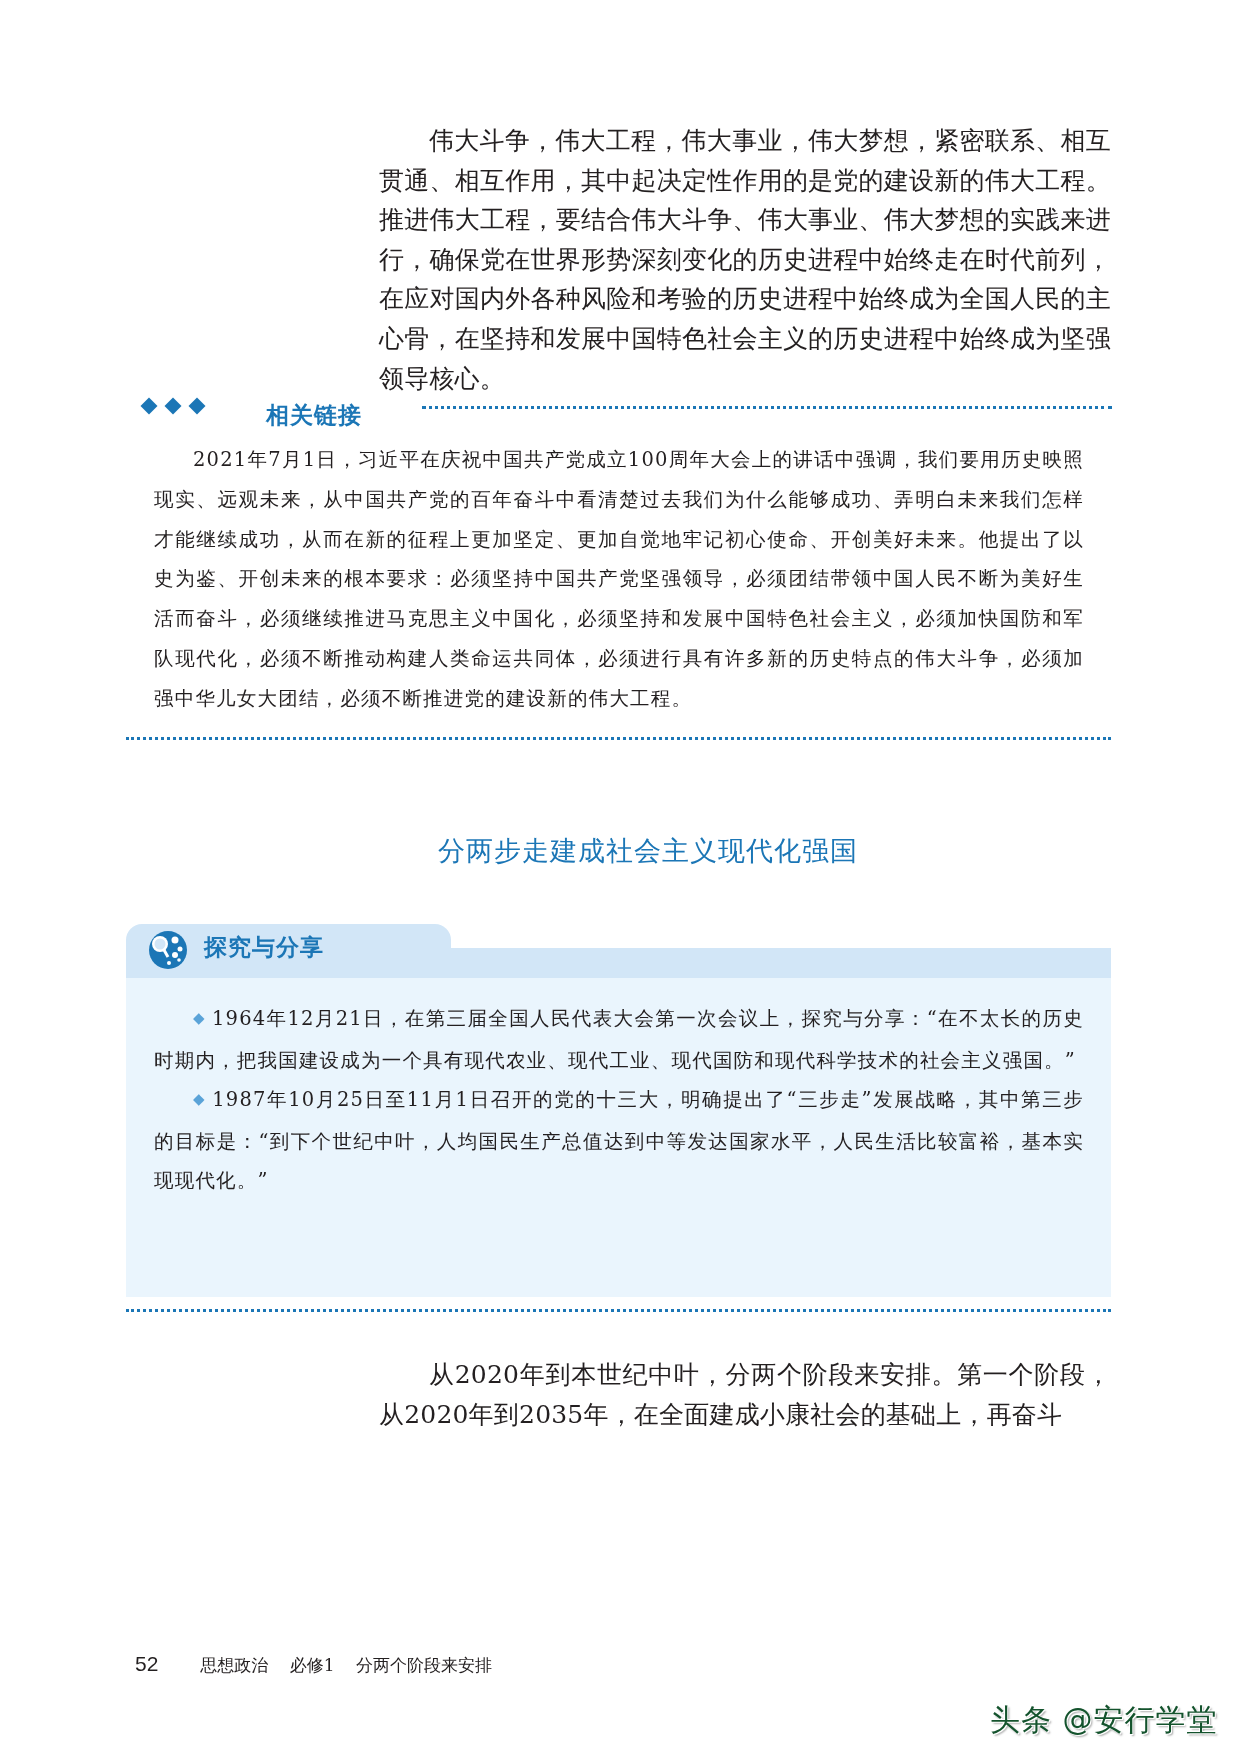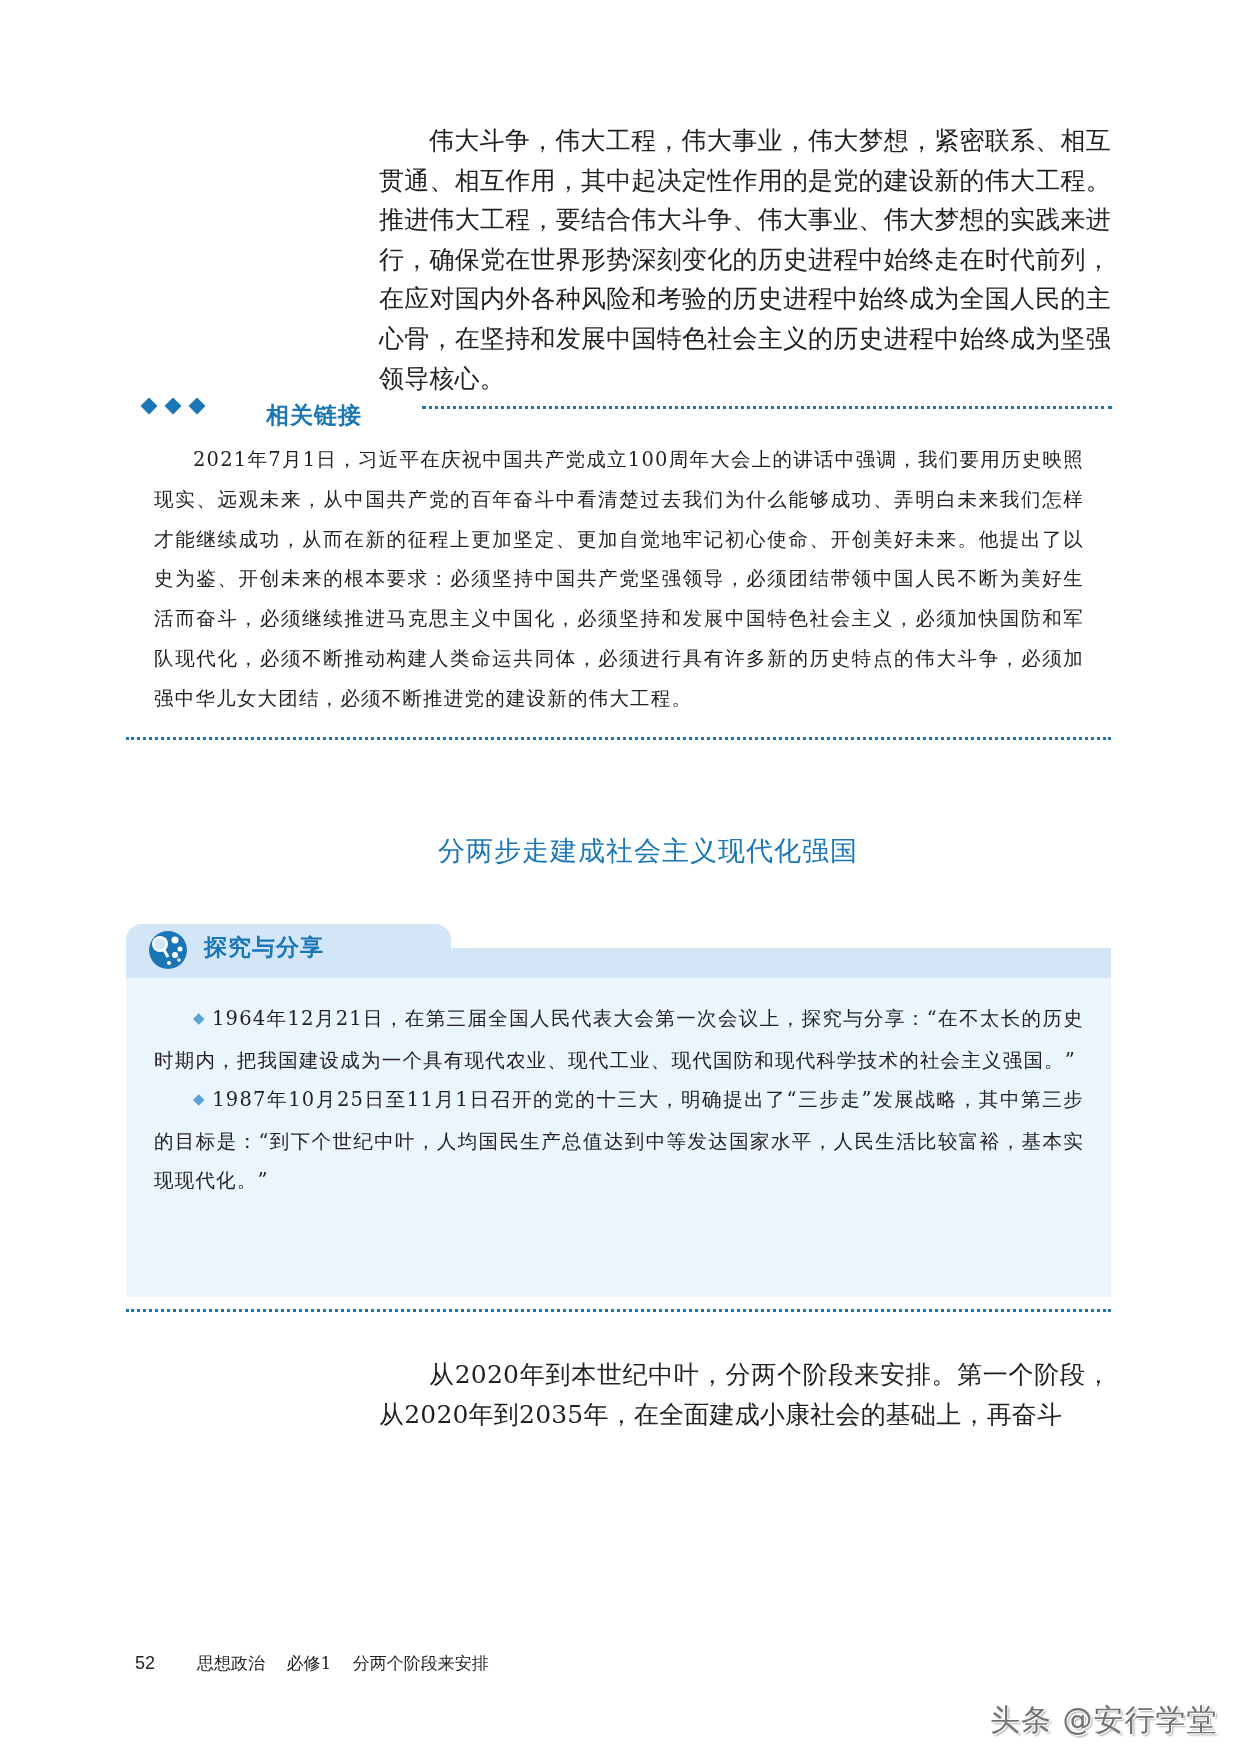--- a/index.html
+++ b/index.html
@@ -28,25 +28,25 @@
                      font-weight:bold; font-size:23px; letter-spacing:1px; }
     .explore-text { position:absolute; left:28px; top:75px; width:930px; font-size:19.5px; line-height:39.6px;
                     text-align:justify; letter-spacing:1.2px; }
     .explore-text p { margin:0; text-indent:2em; }
     .bullet { color:#5aa3d8; font-size:15px; margin-right:6px; position:relative; top:-2px; }
     .question { position:absolute; left:68px; top:317px; display:flex; align-items:center;
                 font-family:"DejaVu Sans","Liberation Sans",sans-serif; font-size:20px; color:#231f20; }
     .q-icon { width:18px; height:18px; border-radius:50%; background:#1b76b6; margin-right:6px; position:relative; }
     .q-icon::after { content:""; position:absolute; left:6px; top:4px; border-left:7px solid #fff; border-top:5px solid transparent; border-bottom:5px solid transparent; }
     .footer { position:absolute; left:135px; top:1652px; display:flex; align-items:baseline; }
-    .page-num { font-family:"Liberation Sans","DejaVu Sans",sans-serif; font-size:18px; color:#231f20; margin-right:42px; }
+    .page-num { font-family:"Liberation Sans","DejaVu Sans",sans-serif; font-size:21px; color:#231f20; margin-right:42px; }
     .footer-text { font-size:17px; color:#231f20; }
     .footer-text span { margin-right:16px; }
     .watermark { position:absolute; left:990px; top:1700px; font-family:"DejaVu Sans","Liberation Sans",sans-serif;
-                 font-size:30px; color:#737373; text-shadow: 1px 1px 0 #fff, -1px -1px 0 #fff, 2px 2px 2px rgba(0,0,0,0.35); letter-spacing:1px; }
+                 font-size:30px; color:#14532d; text-shadow: 1px 1px 0 #fff, -1px -1px 0 #fff, 2px 2px 2px rgba(0,0,0,0.35); letter-spacing:1px; }
   </style>
 </head>
 <body>
 
 <div class="para" style="top:121px;">
   <p>伟大斗争，伟大工程，伟大事业，伟大梦想，紧密联系、相互贯通、相互作用，其中起决定性作用的是党的建设新的伟大工程。推进伟大工程，要结合伟大斗争、伟大事业、伟大梦想的实践来进行，确保党在世界形势深刻变化的历史进程中始终走在时代前列，在应对国内外各种风险和考验的历史进程中始终成为全国人民的主心骨，在坚持和发展中国特色社会主义的历史进程中始终成为坚强领导核心。</p>
 </div>
 
 <div class="sect-head">
   <div class="diamonds">

